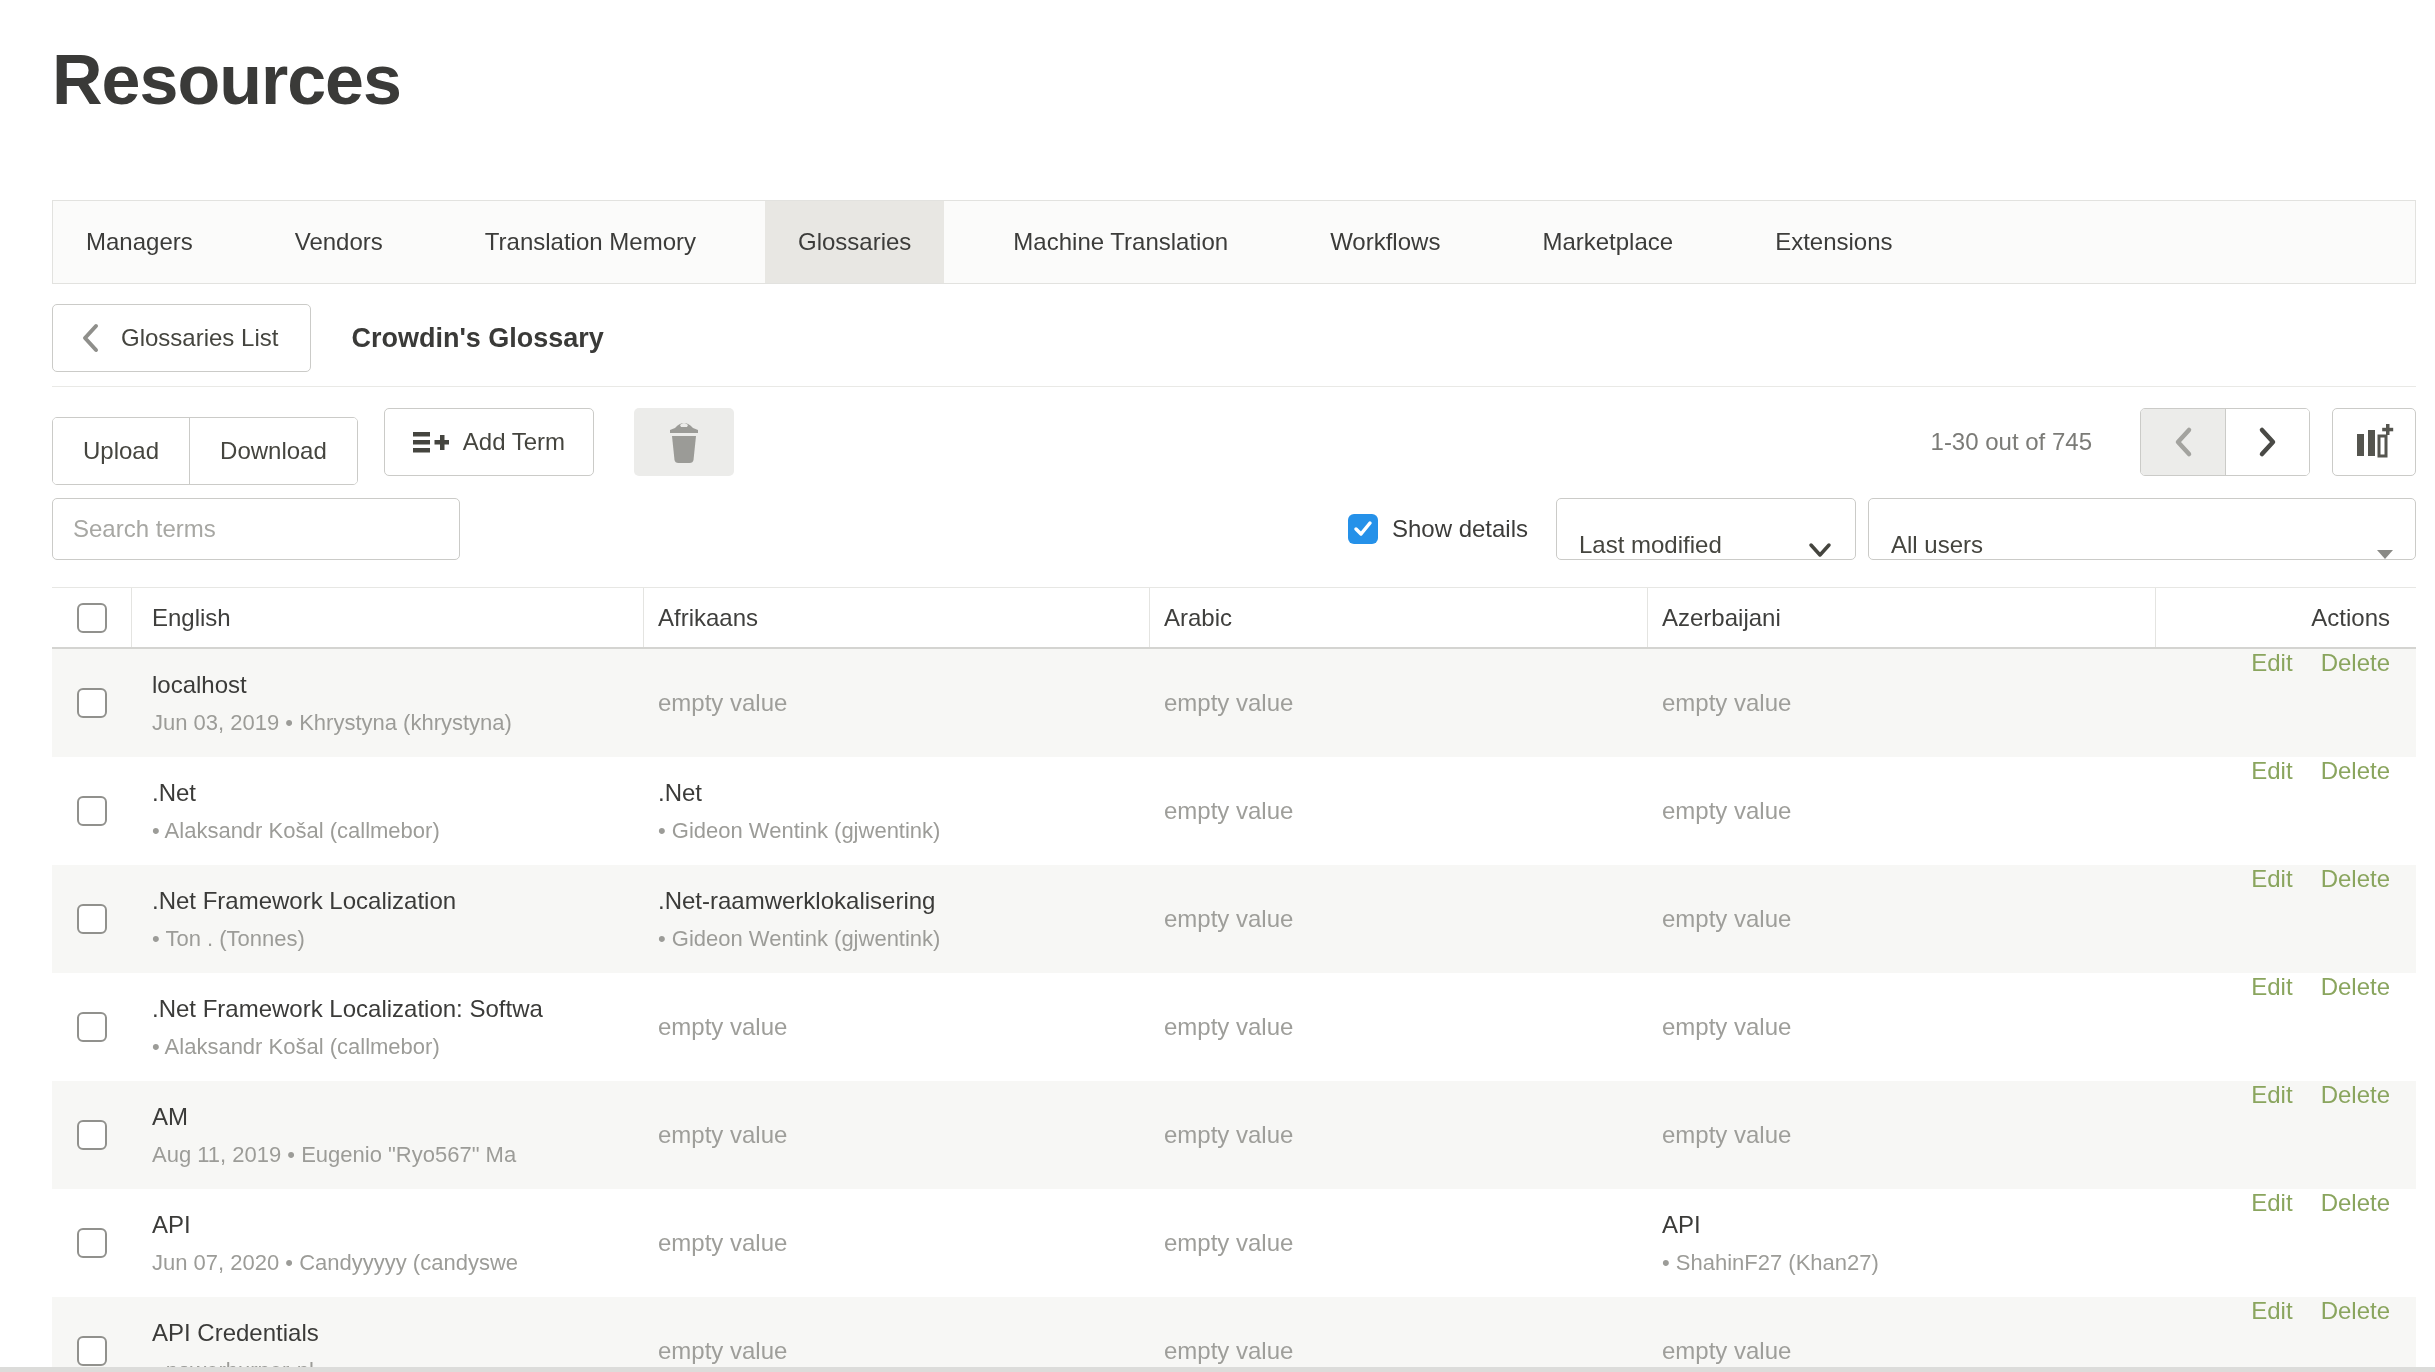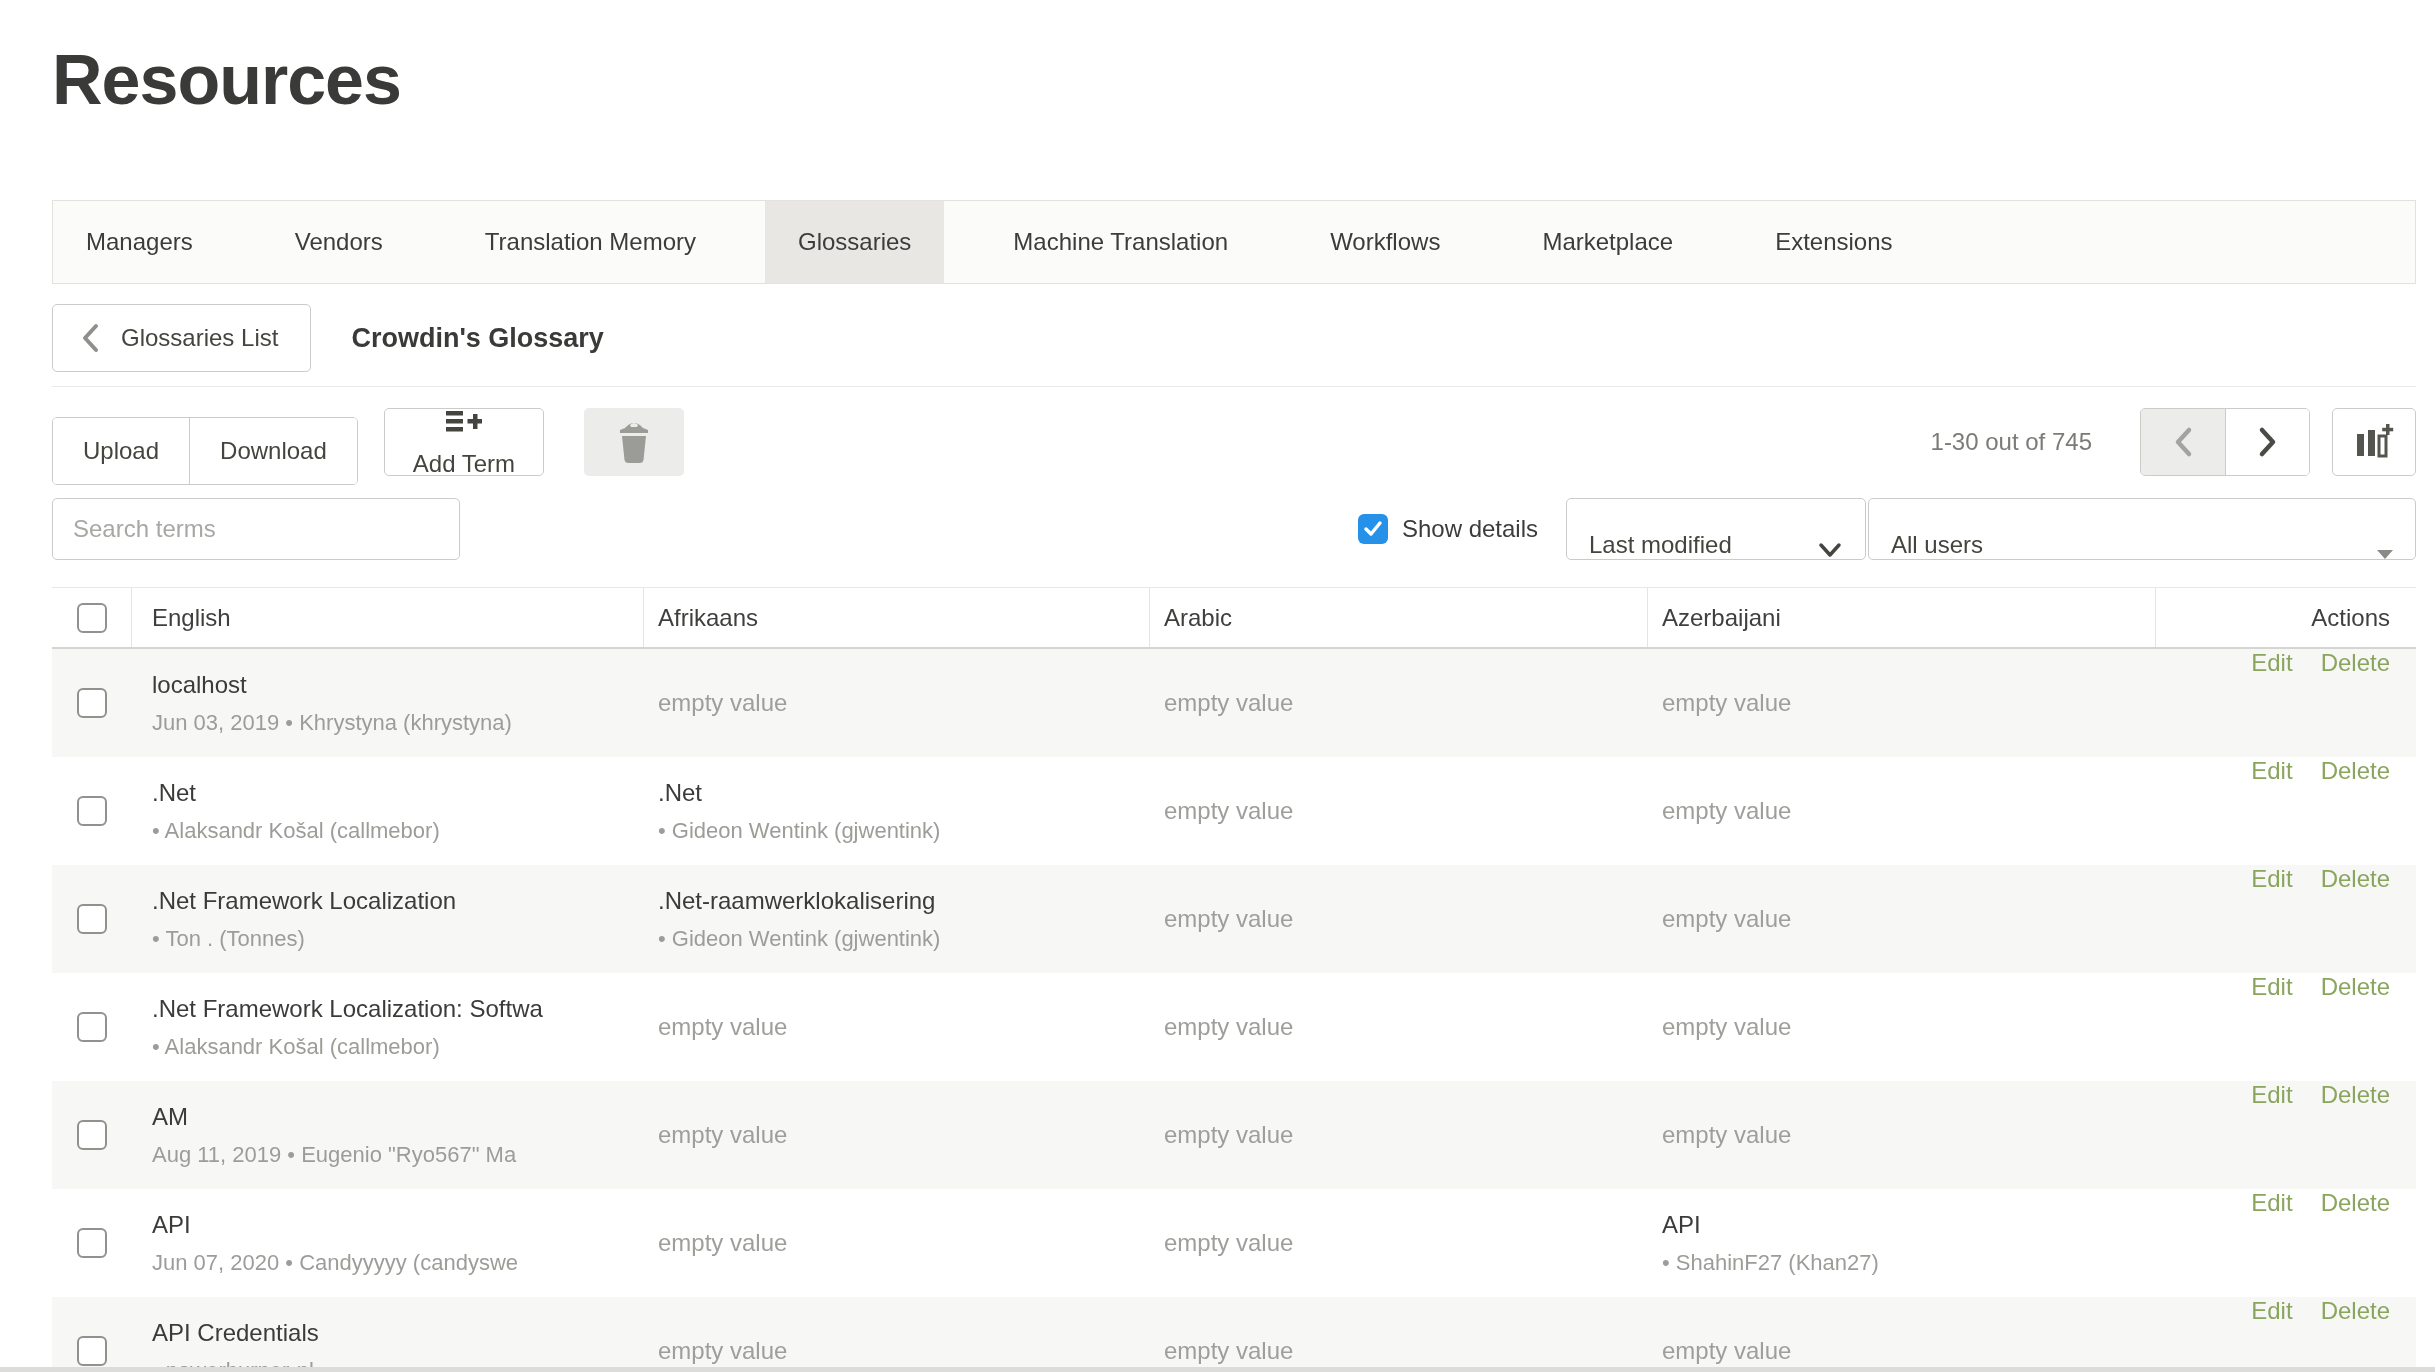--- a/index.html
+++ b/index.html
@@ -91,21 +91,21 @@
     justify-content: center;
     padding: 0 30px;
     font-size: 24px;
     color: #45453f;
     background: #fff;
     cursor: pointer;
     white-space: nowrap;
   }
   .btn-group .btn + .btn { border-left: 1px solid #cbcbc8; }
   .standalone { border: 1px solid #cbcbc8; border-radius: 5px; }
-  .add-term { margin-left: 26px; gap: 14px; padding: 16px 28px; flex-direction: column; }
+  .add-term { margin-left: 26px; gap: 14px; padding: 16px 28px; }
   .trash-button {
     margin-left: 40px;
     width: 100px; height: 68px;
     background: #ececea;
     border: none;
     border-radius: 5px;
     display: flex; align-items: center; justify-content: center;
     cursor: pointer;
   }
   .toolbar-spacer { flex: 1; }
@@ -166,21 +166,21 @@
     height: 62px;
     border: 1px solid #cbcbc8; border-radius: 5px;
     background: #fff;
     display: flex; align-items: flex-end; justify-content: space-between;
     padding: 0 22px;
     font-size: 24px;
     color: #45453f;
     cursor: pointer;
   }
   .sort-select { width: 300px; margin-left: 28px; }
-  .users-select { width: 548px; margin-left: 2px; }
+  .users-select { width: 548px; margin-left: 12px; }
   .triangle-down {
     width: 0; height: 0;
     border-left: 8px solid transparent;
     border-right: 8px solid transparent;
     border-top: 9px solid #8a8a86;
   }
   
   .terms-table { margin: 27px 19px 0 52px; }
   .grid-row {
     display: grid;

